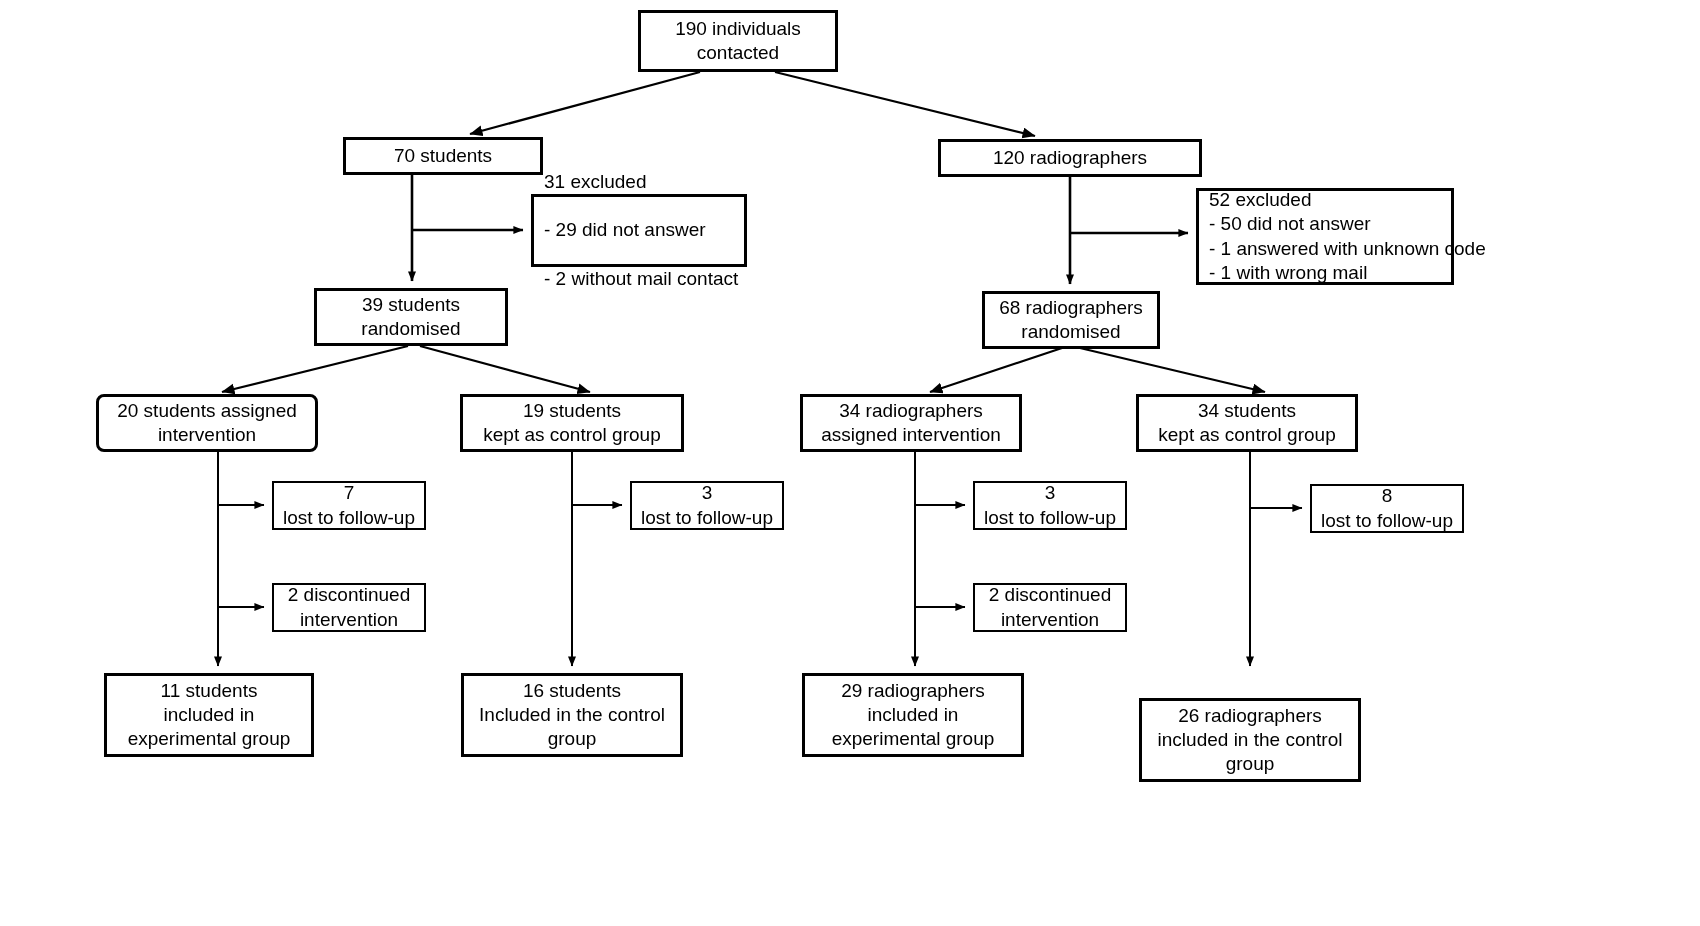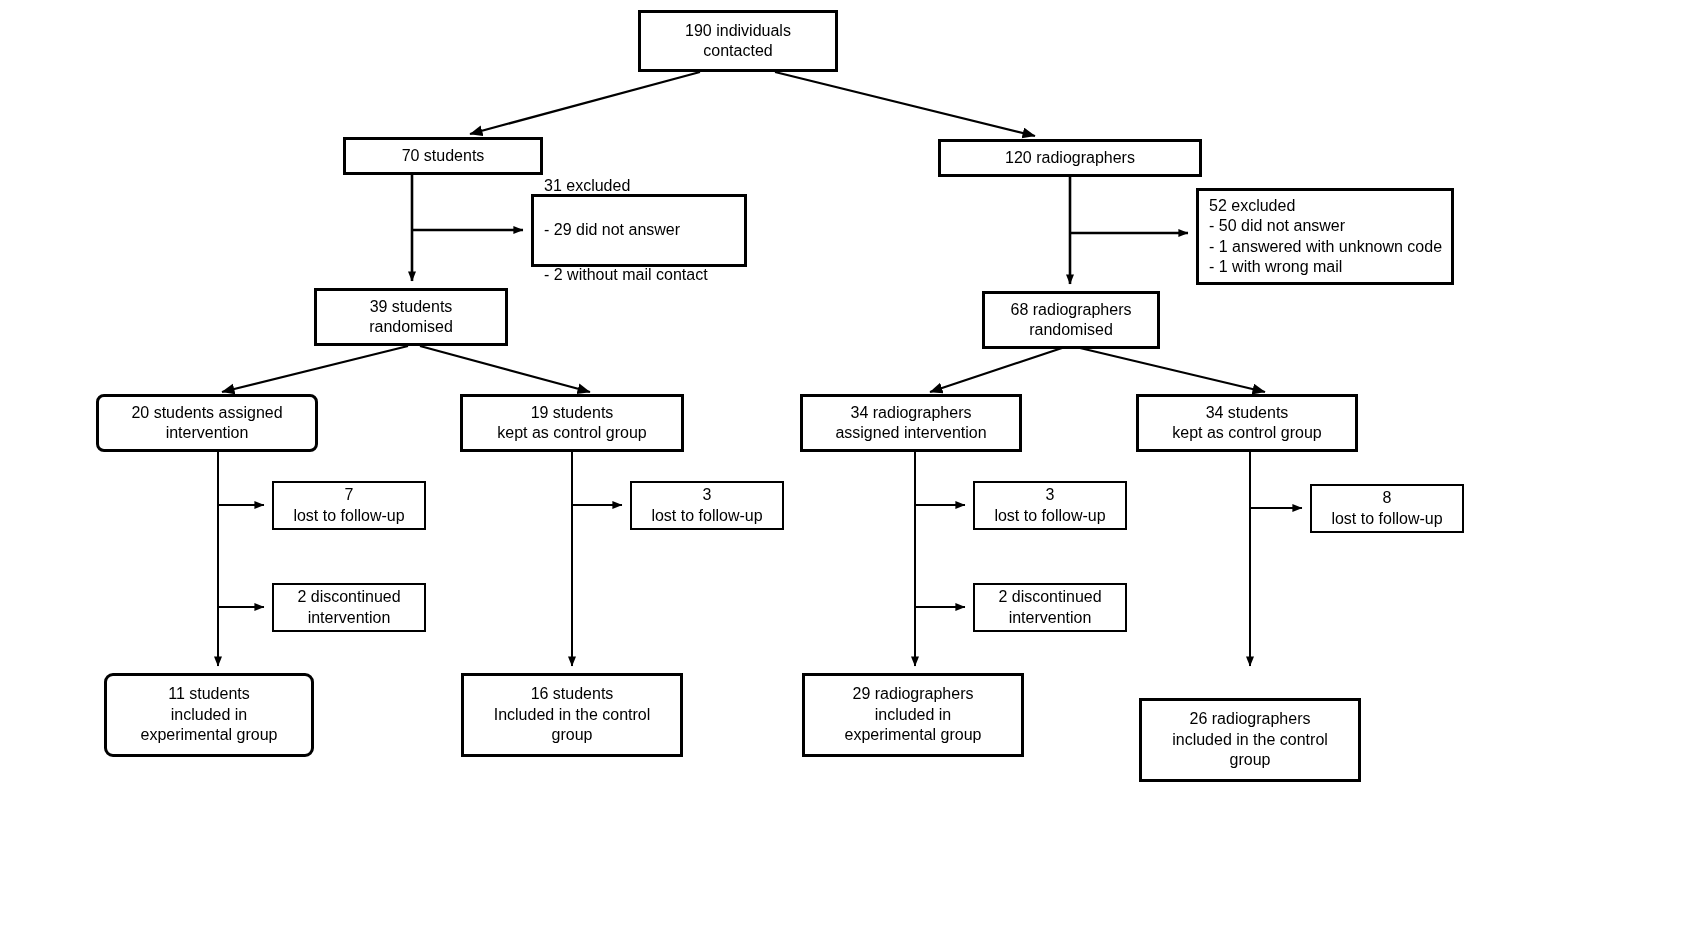--- a/index.html
+++ b/index.html
@@ -28,21 +28,21 @@
     position: absolute;
     box-sizing: border-box;
     background: #ffffff;
     border: 3px solid #000000;
     display: flex;
     flex-direction: column;
     align-items: center;
     justify-content: center;
     text-align: center;
     color: #000000;
-    font-size: 16px;
+    font-size: 19px;
     line-height: 1.28;
     z-index: 2;
   }
   .node.left-align {
     align-items: flex-start;
     text-align: left;
     padding-left: 10px;
   }
   .node .ln {
     display: block;
@@ -179,21 +179,21 @@
   <div class="node thin" style="left:272px; top:583px; width:154px; height:49px;">
     <span class="ln">2 discontinued</span>
     <span class="ln">intervention</span>
   </div>
 
   <div class="node thin" style="left:973px; top:583px; width:154px; height:49px;">
     <span class="ln">2 discontinued</span>
     <span class="ln">intervention</span>
   </div>
 
-  <div class="node" style="left:104px; top:673px; width:210px; height:84px;border-radius:9px;">
+  <div class="node" style="left:104px; top:673px; width:210px; height:84px;">
     <span class="ln">11 students</span>
     <span class="ln">included in</span>
     <span class="ln">experimental group</span>
   </div>
 
   <div class="node" style="left:461px; top:673px; width:222px; height:84px;">
     <span class="ln">16 students</span>
     <span class="ln">Included in the control</span>
     <span class="ln">group</span>
   </div>

